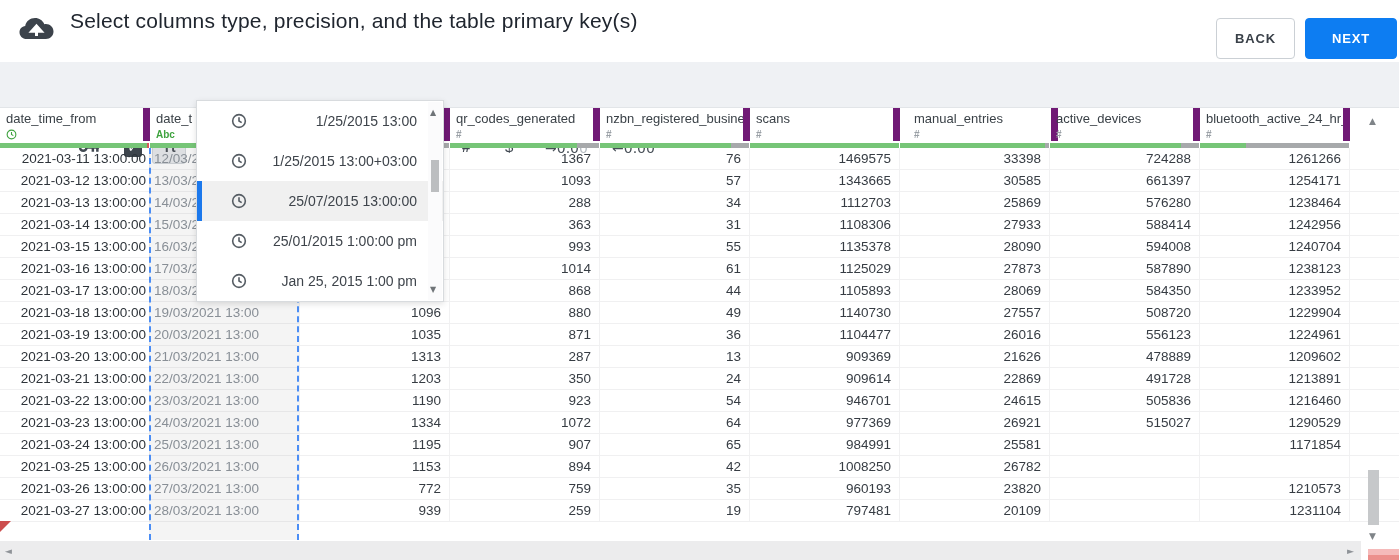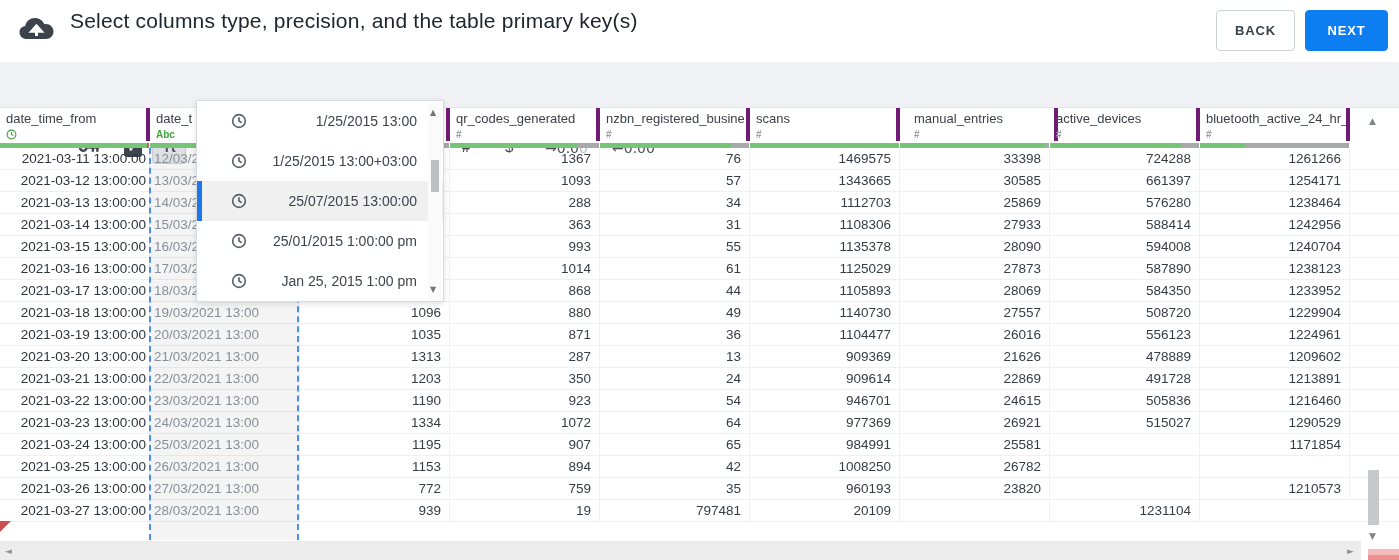--- a/index.html
+++ b/index.html
@@ -5,44 +5,44 @@
   html,body{margin:0;padding:0;background:#fff;}
   .stage{position:relative;width:1399px;height:560px;overflow:hidden;
          font-family:"Liberation Sans",sans-serif;background:#fff;}
   .glyphf{font-family:"DejaVu Sans",sans-serif;}
 
   
   .page-header{position:absolute;left:0;top:0;width:1399px;height:62px;background:#fff;}
   .cloud-icon{position:absolute;left:18px;top:15px;}
   .page-title{position:absolute;left:70px;top:9px;font-size:21px;font-weight:500;color:#20262f;letter-spacing:.2px;}
   .page-subtitle{position:absolute;left:70px;top:35px;font-size:13px;font-weight:500;color:#95a1ab;}
-  .btn{position:absolute;top:10px;height:41px;box-sizing:border-box;border-radius:4px;
+  .btn{position:absolute;top:18px;height:41px;box-sizing:border-box;border-radius:4px;
        font-size:13px;font-weight:bold;letter-spacing:.8px;display:flex;align-items:center;justify-content:center;cursor:pointer;}
   .btn-back{left:1216px;width:79px;background:#fff;border:1px solid #cbd0d5;color:#3a4149;}
-  .btn-next{left:1305px;width:83px;background:#0d7df2;border:1px solid #0d7df2;color:#fff;}
+  .btn-next{left:1305px;width:92px;background:#0d7df2;border:1px solid #0d7df2;color:#fff;}
 
   
   .toolbar{position:absolute;left:0;top:62px;width:1399px;height:46px;background:#eff1f4;border-bottom:1px solid #e2e5e8;box-sizing:border-box;}
   .tb-key{position:absolute;left:78px;top:79px;}
   .tb-check{position:absolute;left:124px;top:77px;width:18px;height:18px;background:#3d444c;border-radius:3px;
             color:#fff;font-size:13px;line-height:18px;text-align:center;}
   .tb-tt{position:absolute;left:152px;top:69px;width:34px;height:33px;background:#e6e9ec;border:1px solid #d0d4d8;border-radius:3px;
          box-sizing:border-box;color:#494f57;font-size:14px;font-weight:bold;text-align:center;line-height:31px;}
   .tb-select{position:absolute;left:196px;top:70px;width:234px;height:31px;background:#e8eaed;border:1px solid #c7cbcf;border-radius:3px;
              box-sizing:border-box;display:flex;align-items:center;cursor:pointer;}
   .tb-select .lab{margin-left:8px;font-size:14px;color:#5f6a73;}
   .tb-select .clk{margin-left:10px;display:flex;}
   .tb-select .chev{position:absolute;right:10px;top:10px;}
   .tb-glyph{position:absolute;top:76px;font-size:15px;color:#3f4750;font-weight:bold;}
   .tb-dec{position:absolute;top:78px;font-size:14px;color:#474f57;font-weight:500;}
   .tb-dec .faded{color:#b6bdc3;}
 
   
   .thead{position:absolute;left:0;top:108px;width:1399px;height:35px;background:#fff;}
-  .th{position:absolute;top:0;height:33px;width:150px;box-sizing:border-box;border-right:4px solid #701a75;padding:3px 0 0 6px;}
+  .th{position:absolute;top:0;height:33px;width:150px;box-sizing:border-box;border-right:7px solid #701a75;padding:3px 0 0 6px;}
   .th .tlab{font-size:13px;color:#3a4147;white-space:nowrap;overflow:hidden;display:block;}
   .th .tglyph{display:block;margin-top:3px;font-size:10px;font-weight:bold;height:11px;line-height:11px;}
   .tglyph.green{color:#3fa33f;}
   .tglyph.gray{color:#9aa0a6;}
   .bars{position:absolute;left:0;top:143px;width:1399px;height:5px;}
   .barcell{position:absolute;top:0;height:5px;display:flex;}
   .seg{height:5px;}
   .tbody{position:absolute;left:0;top:148px;width:1399px;}
   .trow{display:flex;height:22px;box-sizing:border-box;border-bottom:1px solid #f0f0f1;}
   .td{width:150px;flex:none;box-sizing:border-box;border-right:1px solid #f1f1f2;
@@ -381,20 +381,21 @@
         <div class="td r c-num">35</div>
         <div class="td r c-num">960193</div>
         <div class="td r c-num">23820</div>
         <div class="td r c-num"></div>
         <div class="td r c-num">1210573</div>
       </div>
       <div class="trow">
         <div class="td r1 c-dark">2021-03-27 13:00:00</div>
         <div class="td l c-gray">28/03/2021 13:00</div>
         <div class="td r c-num">939</div>
+        <div class="td r c-num">259</div>
         <div class="td r c-num">19</div>
         <div class="td r c-num">797481</div>
         <div class="td r c-num">20109</div>
         <div class="td r c-num"></div>
         <div class="td r c-num">1231104</div>
       </div>
     </div>
 
   <div class="col-overlay"></div>
   <div class="err-flag"></div>

